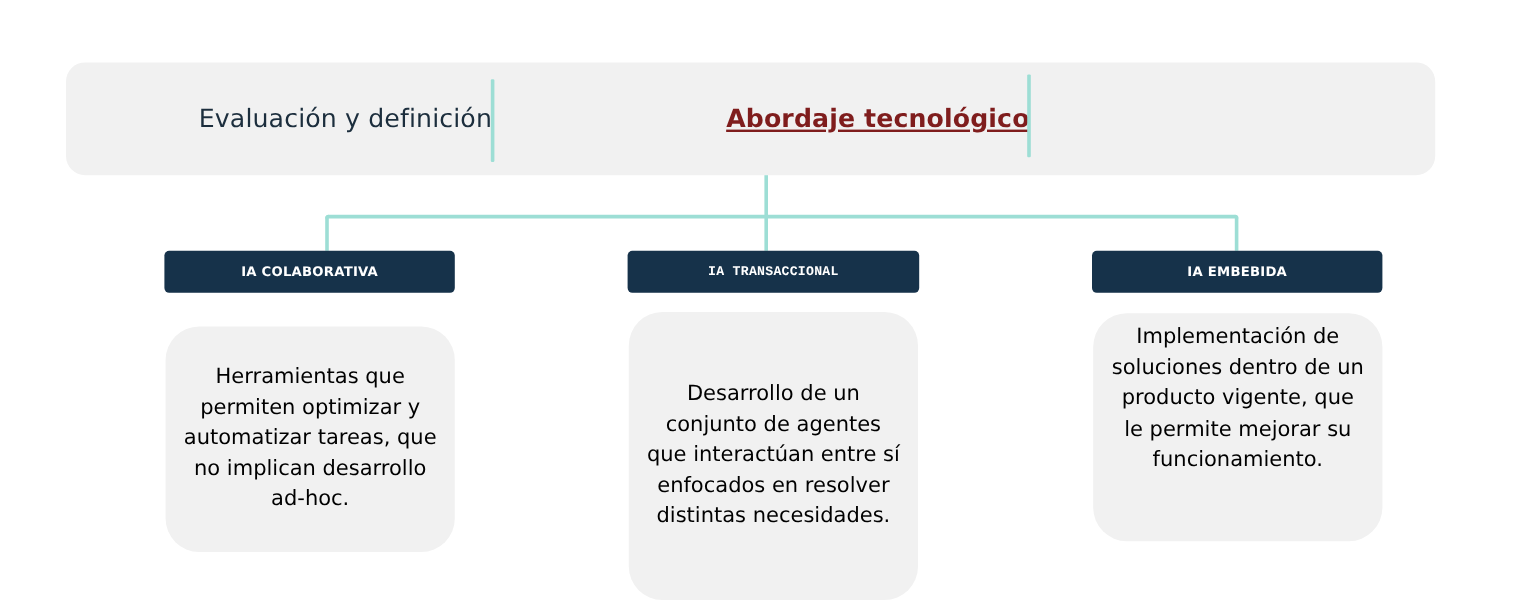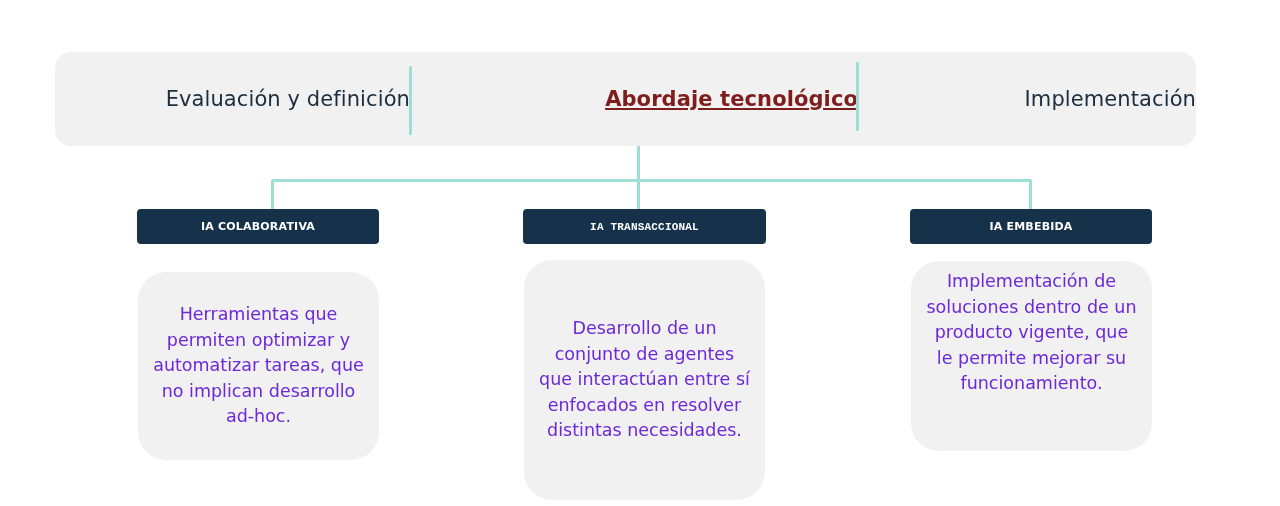--- a/index.html
+++ b/index.html
@@ -22,38 +22,35 @@
     }
     .line { position: absolute; background: #9dded5; }
     .label {
       position: absolute; height: 35px; background: #16324a; border-radius: 4px; color: #ffffff;
       font-weight: bold; font-size: 11px; display: flex; align-items: center; justify-content: center;
       letter-spacing: 0.2px;
     }
     .card {
       position: absolute; background: #f1f1f1; border-radius: 28px;
       display: flex; align-items: center; justify-content: center; text-align: center;
-      font-size: 17.5px; line-height: 25.5px; color: #6d28d9; box-sizing: border-box; padding: 0 14px;
+      font-size: 17.5px; line-height: 25.5px; color: #000000; box-sizing: border-box; padding: 0 14px;
     }
   </style>
 </head>
 <body>
 
 <div class="topbar">
   <div class="phase" style="left:0; width:355px;">
     <span>Evaluación y definición</span>
   </div>
   <div class="divider" style="left:354px; top:14px; height:69px;"></div>
   <div class="phase active" style="left:357px; width:446px;">
     <span>Abordaje tecnológico</span>
   </div>
   <div class="divider" style="left:801px; top:10px; height:69px;"></div>
-  <div class="phase" style="left:804px; width:337px;">
-    <span>Implementación</span>
-  </div>
 </div>
 
 <div class="line" style="left:637px; top:146px; width:3px; height:63px;"></div>
 <div class="line" style="left:271px; top:179px; width:761px; height:3px; border-radius:3px 3px 0 0;"></div>
 <div class="line" style="left:271px; top:179px; width:3px; height:30px; border-radius:3px 0 0 0;"></div>
 <div class="line" style="left:1029px; top:179px; width:3px; height:30px; border-radius:0 3px 0 0;"></div>
 
 <div class="label" style="left:137px; top:209px; width:242px;">
   <span>IA COLABORATIVA</span>
 </div>

